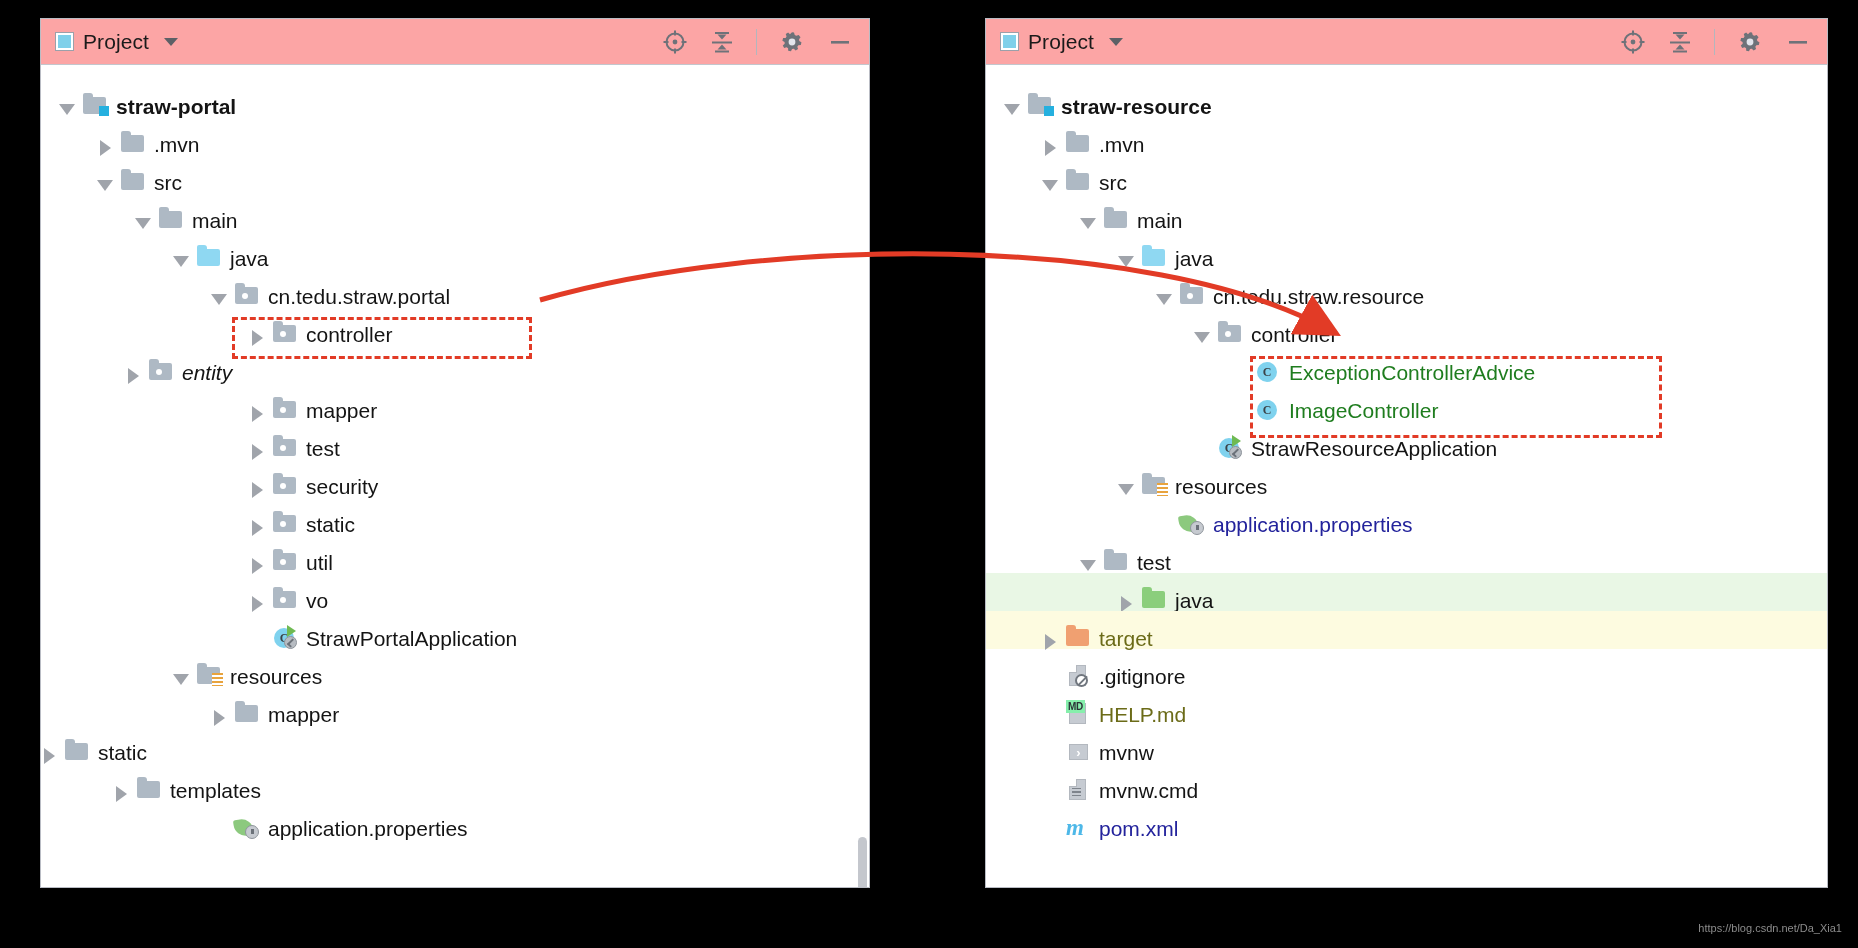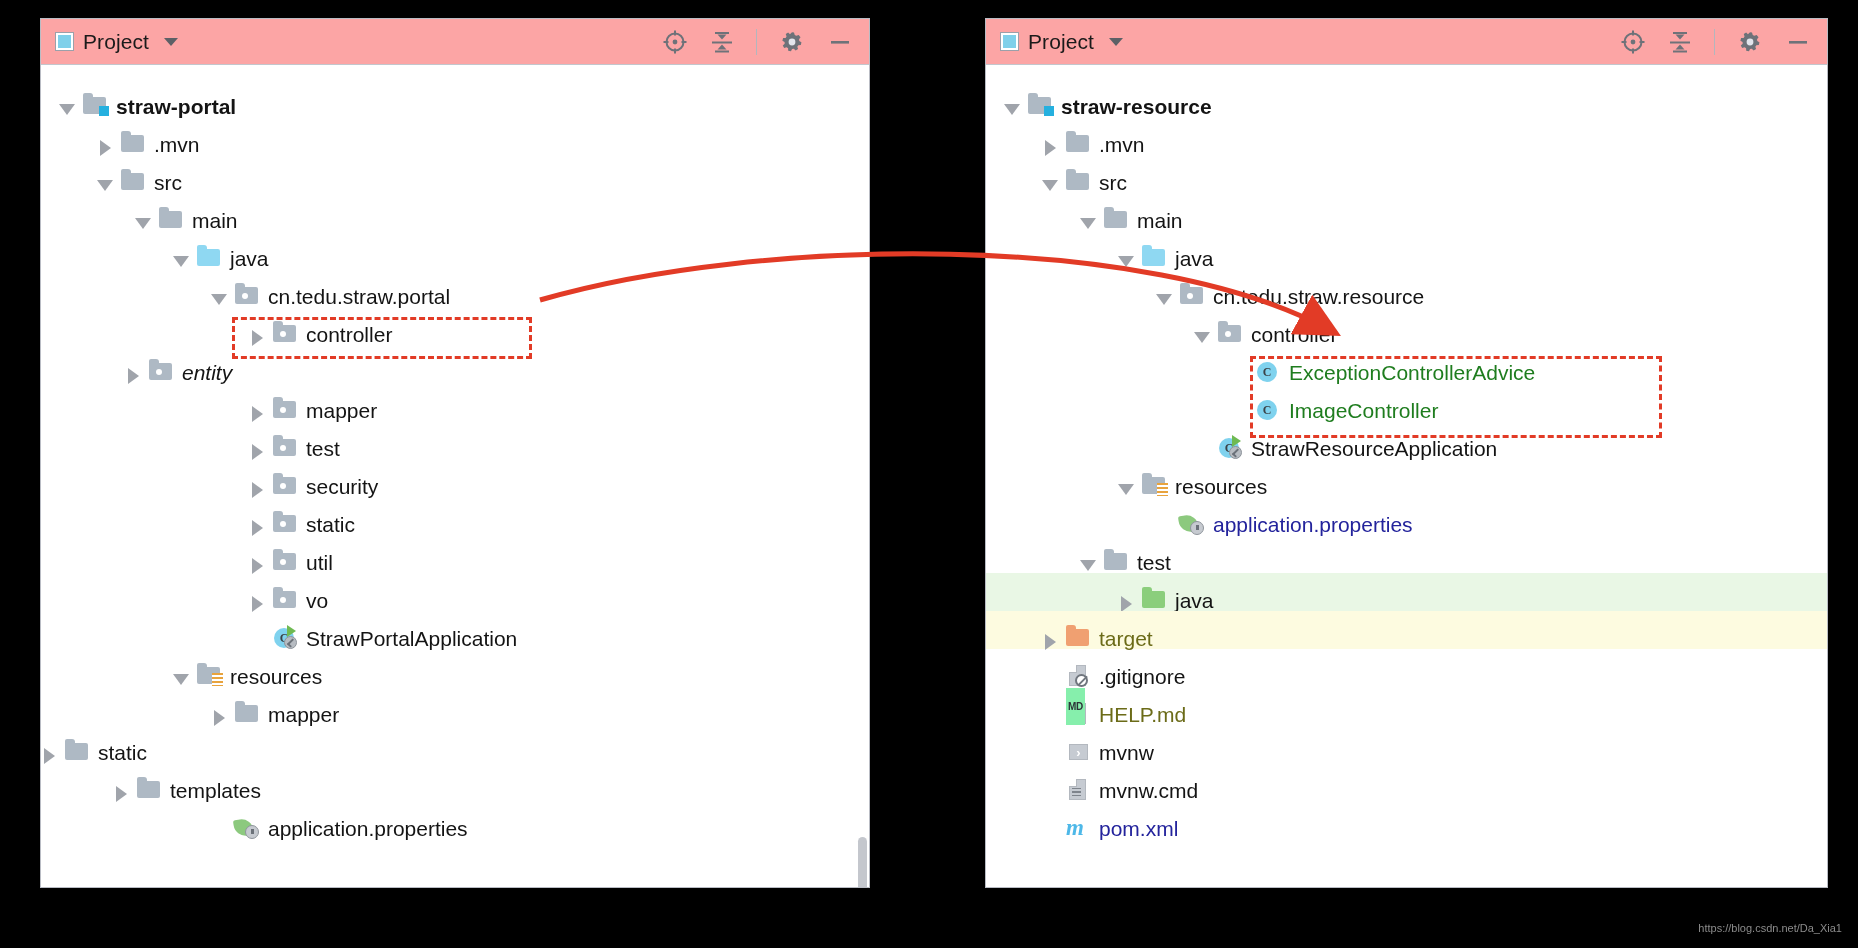--- a/index.html
+++ b/index.html
@@ -218,24 +218,24 @@
   .git-badge {
     position:absolute; left:10px; top:11px;
     width:13px;height:13px;border-radius:50%;
     border:2px solid #70767e; background:#ffffff;
   }
   .git-badge::after{
     content:"";position:absolute;left:-1px;top:4px;width:13px;height:2px;
     background:#70767e;transform:rotate(-45deg);
   }
   .md-badge {
-    position:absolute; left:1px; bottom:0;
+    position:absolute; left:1px; bottom:12px;
     background:#86efac; color:#2c3338;
     font-size:10px; font-weight:bold; line-height:11px;
-    padding:13px 2px; letter-spacing:-.3px;
+    padding:1px 2px; letter-spacing:-.3px;
     font-family:"Liberation Sans", sans-serif;
   }
   .sh-icon {
     position:absolute; left:4px; top:5px;
     width:19px;height:16px;background:#c6cbd2;border:1px solid #b3b8bf;
     color:#ffffff; font-size:13px; font-weight:bold; line-height:15px; text-align:center;
     font-family:"Liberation Sans", sans-serif;
   }
   .maven-m {
     position:absolute; left:1px; top:2px;

